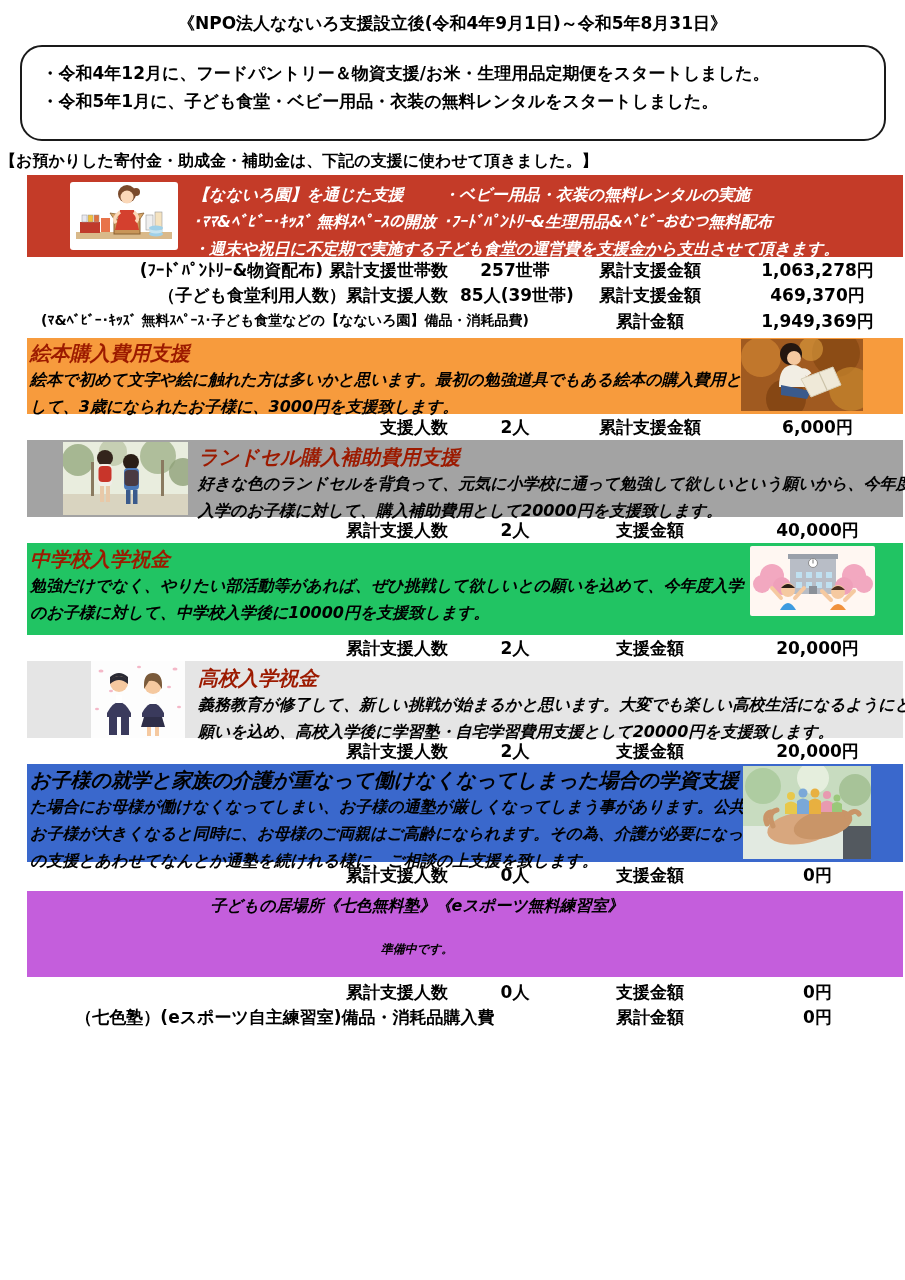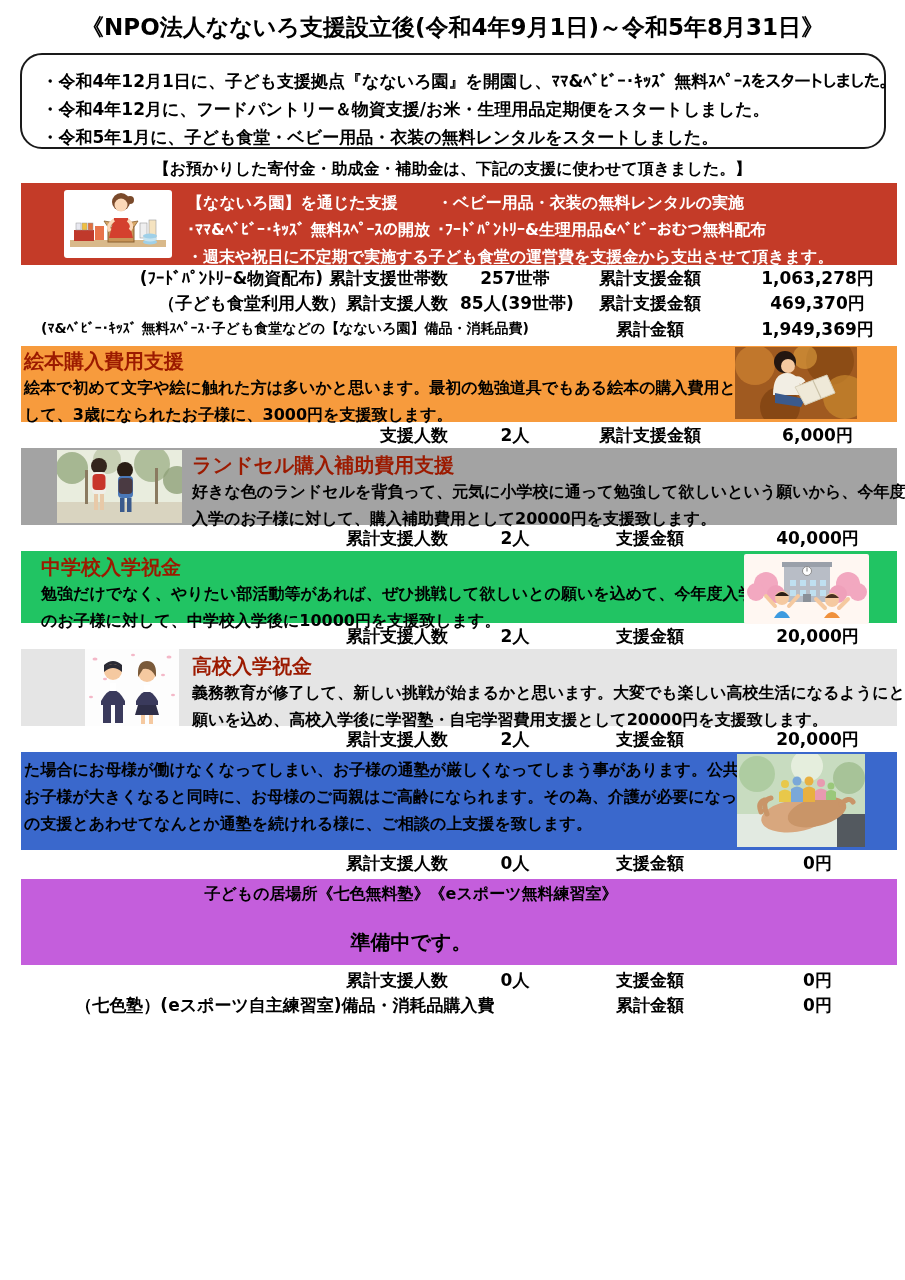--- a/index.html
+++ b/index.html
@@ -2,45 +2,45 @@
 <html lang="ja"><head>
 <meta charset="utf-8">
 <style>
   html,body{margin:0;padding:0;}
   body{
     width:905px;height:1280px;background:#ffffff;overflow:hidden;
     font-family:"DejaVu Sans","Liberation Sans",sans-serif;
     font-weight:700;color:#000;
   }
   .page{position:relative;width:905px;height:1280px;}
-  .page-title{padding-top:12px;text-align:center;font-size:23px;letter-spacing:0;}
+  .page-title{padding-top:12px;text-align:center;font-size:17px;letter-spacing:0;}
   .intro-box{
     box-sizing:border-box;margin:10px auto 0 auto;width:866px;height:96px;
     border:2px solid #1a1a1a;border-radius:22px;padding:12px 0 0 20px;
   }
   .intro-box .line{font-size:17px;line-height:28px;white-space:nowrap;}
-  .donation-note{margin-top:10px;text-align:center;font-size:16px;}
-
-  .band{box-sizing:border-box;margin-left:21px;width:876px;position:relative;}
+  .donation-note{margin-top:10px;font-size:16px;}
+
+  .band{box-sizing:border-box;margin-left:27px;width:876px;position:relative;font-style:italic;}
   .band-red{background:#C43B28;height:82px;color:#fff;padding:6px 0 0 166px;}
   .band-red .rline{display:flex;font-size:16px;line-height:27px;white-space:nowrap;}
   .band-red .rleft{width:250px;}
   .band-orange{background:#F79B3D;height:76px;margin-top:4px;padding:3px 0 0 3px;}
   .band-yellow{background:#a3a3a3;height:77px;padding:5px 0 0 171px;}
-  .band-green{background:#21C463;height:72px;padding:4px 0 0 20px;}
+  .band-green{background:#21C463;height:92px;padding:4px 0 0 3px;}
   .band-blue{background:#e5e5e5;height:77px;padding:5px 0 0 171px;}
   .band-navy{background:#3A68CC;height:98px;padding:4px 0 0 3px;}
   .band-purple{background:#C45EDC;height:86px;margin-top:4px;padding:4px 0 0 0;}
 
   .sec-title{font-size:20px;line-height:25px;color:#9C1A00;white-space:nowrap;}
   .band-navy .sec-title{color:#000;}
   .sec-line{font-size:16px;line-height:27px;white-space:nowrap;}
   .band-purple .center-wrap{width:780px;text-align:center;}
   .band-purple .sec-line1{font-size:16px;line-height:22px;}
-  .band-purple .sec-line2{font-size:20px;margin-top:24px;}
+  .band-purple .sec-line2{font-size:12px;margin-top:24px;}
 
   .illus{position:absolute;display:block;}
   .illus-nanairo{left:43px;top:7px;width:108px;height:68px;}
   .illus-ehon{left:714px;top:1px;width:122px;height:72px;}
   .illus-randoseru{left:36px;top:2px;width:125px;height:73px;}
   .illus-chugaku{left:723px;top:3px;width:125px;height:70px;}
   .illus-koukou{left:64px;top:0px;width:94px;height:77px;}
   .illus-gakushi{left:716px;top:2px;width:128px;height:93px;}
 
   .stats-row{
@@ -55,21 +55,20 @@
   .gap2{height:2px;}
 </style>
 </head>
 <body>
 
 <div class="page">
 
   <div class="page-title">《NPO法人なないろ支援設立後(令和4年9月1日)～令和5年8月31日》</div>
 
   <div class="intro-box">
-    <div class="line">・令和4年12月1日に、子ども支援拠点『なないろ園』を開園し、ﾏﾏ&amp;ﾍﾞﾋﾞｰ･ｷｯｽﾞ 無料ｽﾍﾟｰｽをスタートしました。</div>
     <div class="line">・令和4年12月に、フードパントリー＆物資支援/お米・生理用品定期便をスタートしました。</div>
     <div class="line">・令和5年1月に、子ども食堂・ベビー用品・衣装の無料レンタルをスタートしました。</div>
   </div>
 
   <div class="donation-note">【お預かりした寄付金・助成金・補助金は、下記の支援に使わせて頂きました。】</div>
 
   <div class="band band-red" style="margin-top:3px;">
     <svg class="illus illus-nanairo" viewBox="0 0 108 68">
       <rect x="0" y="0" width="108" height="68" rx="3" fill="#ffffff"></rect>
       <rect x="6" y="50" width="96" height="7" fill="#D9B98A"></rect>
@@ -279,20 +278,21 @@
         <circle cx="60" cy="27" r="4.5" fill="#7AA8D8"></circle>
           <path d="M54,48 L54,35 Q60,30 66,35 L66,48 Z" fill="#7AA8D8"></path>
         <circle cx="72" cy="27" r="4.5" fill="#E8B040"></circle>
           <path d="M66,48 L66,35 Q72,30 78,35 L78,48 Z" fill="#E8B040"></path>
         <circle cx="84" cy="29" r="4" fill="#E89AB0"></circle>
           <path d="M78,46 L78,37 Q84,32 90,37 L90,46 Z" fill="#E89AB0"></path>
         <circle cx="94" cy="32" r="3.5" fill="#9AC87A"></circle>
           <path d="M89,46 L89,38 Q94,34 99,38 L99,46 Z" fill="#9AC87A"></path>
       </g>
     </svg>
+    <div class="sec-title">お子様の就学と家族の介護が重なって働けなくなってしまった場合の学資支援</div>
     <div class="sec-line">た場合にお母様が働けなくなってしまい、お子様の通塾が厳しくなってしまう事があります。公共</div>
     <div class="sec-line">お子様が大きくなると同時に、お母様のご両親はご高齢になられます。その為、介護が必要になっ</div>
     <div class="sec-line">の支援とあわせてなんとか通塾を続けれる様に、ご相談の上支援を致します。</div>
   </div>
   <div class="stats-row">
     <span class="l1">累計支援人数</span>
     <span class="v1">0人</span>
     <span class="l2">支援金額</span>
     <span class="v2">0円</span>
   </div>

